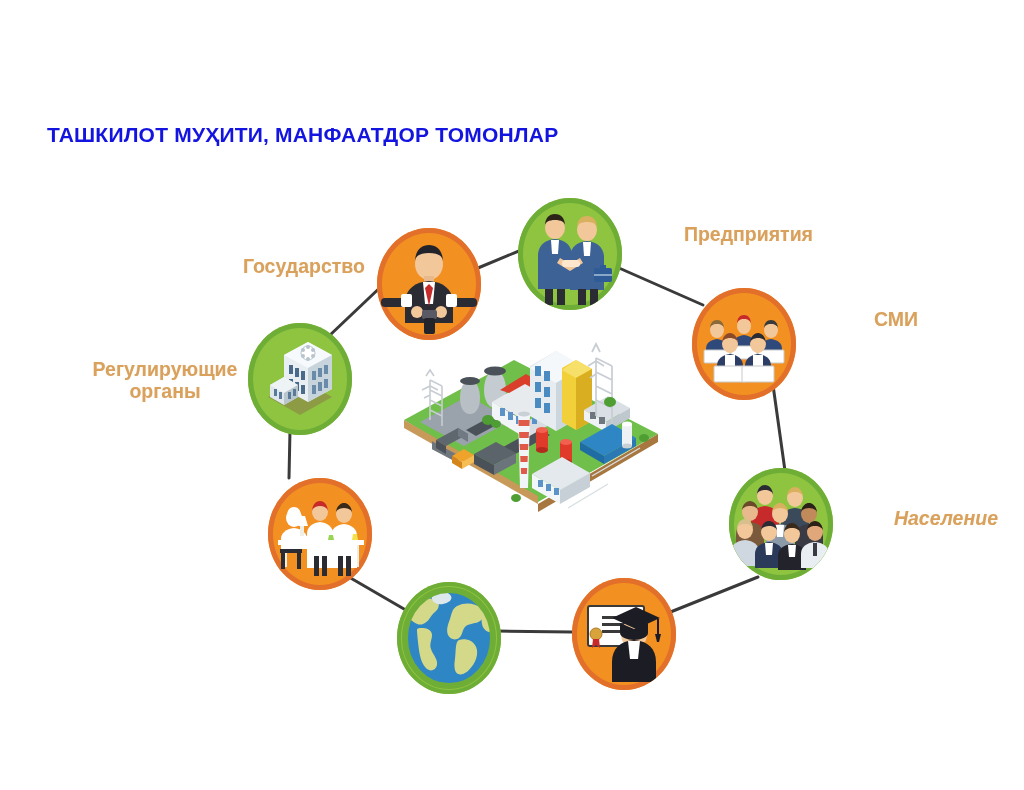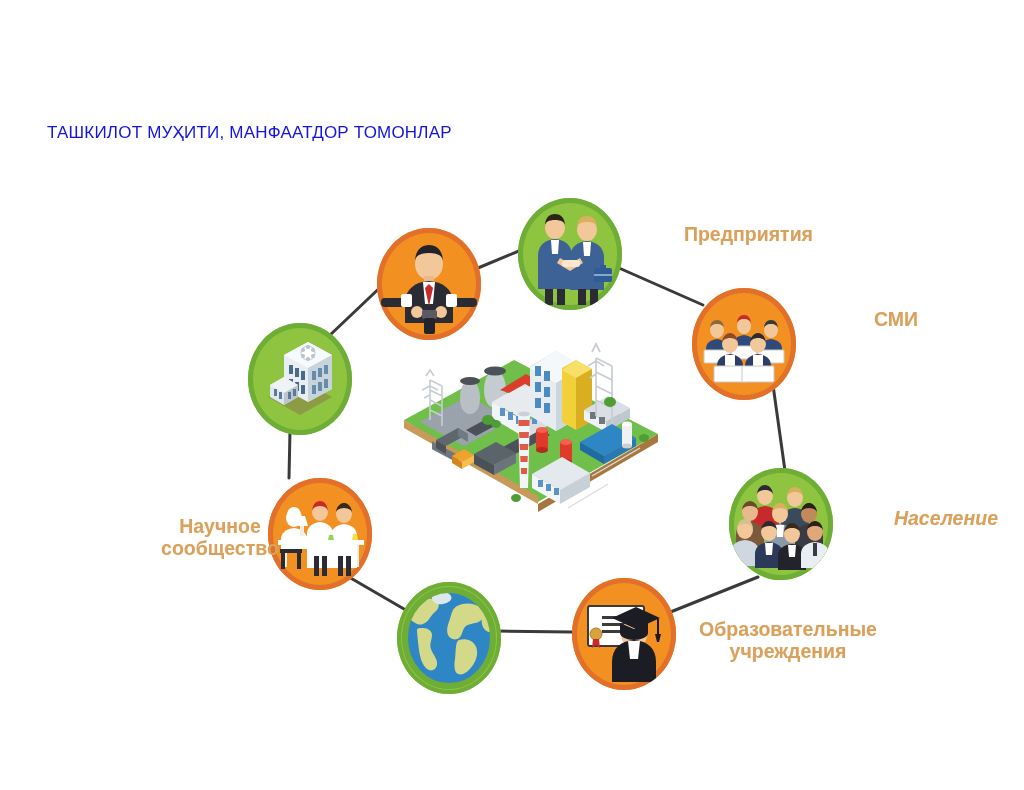--- a/index.html
+++ b/index.html
@@ -18,22 +18,22 @@
     position: absolute;
     left: 0; top: 0;
     width: 1024px;
     height: 790px;
     background: #ffffff;
   }
   #slide-title {
     position: absolute;
     left: 47px;
     top: 123px;
-    font-size: 17px;
-    font-weight: normal;
+    font-size: 21px;
+    font-weight: bold;
     color: #1414e0;
     letter-spacing: 0.2px;
     white-space: nowrap;
   }
   #diagram {
     position: absolute;
     left: 0;
     top: 0;
     width: 1024px;
     height: 790px;
@@ -135,20 +135,21 @@
         <rect x="24" y="66" width="11" height="13" rx="2" fill="#ffffff"></rect>
         <rect x="69" y="66" width="11" height="13" rx="2" fill="#ffffff"></rect>
 
         <circle cx="40" cy="84" r="6" fill="#f2c79a"></circle>
         <circle cx="64" cy="84" r="6" fill="#f2c79a"></circle>
 
         <rect x="45" y="82" width="15" height="9" rx="2" fill="#5a5a66"></rect>
         <rect x="47" y="90" width="11" height="16" rx="2" fill="#23232b"></rect>
       </svg>
     </div>
+    <div class="node-label left" style="left:215px; top:255px; width:150px;">Государство</div>
 
     <div class="node green" style="left:518px; top:198px;">
       <svg width="104" height="112" viewBox="0 0 104 112">
 
         <ellipse cx="37" cy="30" rx="10" ry="11" fill="#f2c79a"></ellipse>
         <path d="M27 28c0-8 4-12 10-12s10 4 10 12c0-4-4-6-10-6s-10 2-10 6z" fill="#2c2418"></path>
         <path d="M37 41c-10 1-16 6-17 15v35h34V56c-1-9-7-14-17-15z" fill="#3d6296"></path>
         <path d="M33 42h8l-1 14h-6z" fill="#ffffff"></path>
         <rect x="27" y="91" width="8" height="16" fill="#2b2b33"></rect>
         <rect x="39" y="91" width="8" height="16" fill="#2b2b33"></rect>
@@ -287,22 +288,20 @@
         <ellipse cx="62" cy="56" rx="13" ry="15" fill="#f2c79a"></ellipse>
         <path d="M62 62c-14 1-22 9-22 22v20h44V84c0-13-8-21-22-22z" fill="#1c1c24"></path>
         <path d="M56 63h12l-2 18h-8z" fill="#ffffff"></path>
 
         <path d="M40 40l24-11 24 11-24 11z" fill="#1c1c24"></path>
         <path d="M48 45v10c0 4 7 7 14 7s14-3 14-7V45l-14 6z" fill="#1c1c24"></path>
         <line x1="86" y1="41" x2="86" y2="56" stroke="#1c1c24" stroke-width="2"></line>
         <path d="M83 56h6l-2 8h-2z" fill="#1c1c24"></path>
       </svg>
     </div>
-    <div class="node-label center" style="left:678px; top:618px; width:220px;">Образовательные
-учреждения</div>
 
     <div class="node green" style="left:397px; top:582px;">
       <svg width="104" height="112" viewBox="0 0 104 112">
         <defs>
           <clipPath id="globeclip">
               <ellipse cx="52" cy="56" rx="44" ry="48"></ellipse>
             </clipPath>
         </defs>
         <ellipse cx="52" cy="56" rx="48" ry="52" fill="#8fc441"></ellipse>
         <ellipse cx="52" cy="56" rx="44" ry="48" fill="#2f86c5"></ellipse>
@@ -353,22 +352,20 @@
         <rect x="70" y="78" width="5" height="20" fill="#2b2b33"></rect>
         <rect x="78" y="78" width="5" height="20" fill="#2b2b33"></rect>
 
         <path d="M62 52l2 10h-6l2-10z" fill="#ffffff"></path>
         <path d="M61 57h4l1 5h-6z" fill="#9ad455"></path>
         <path d="M86 50l2 12h-6l2-12z" fill="#ffffff"></path>
         <path d="M85 56h4l1 6h-6z" fill="#f4e04a"></path>
         <circle cx="44" cy="58" r="4" fill="#ffffff"></circle>
       </svg>
     </div>
-    <div class="node-label center" style="left:140px; top:515px; width:160px;">Научное
-сообщество</div>
 
     <div class="node green" style="left:248px; top:323px;">
       <svg width="104" height="112" viewBox="0 0 104 112">
 
         <path d="M20 74l32-18 32 18-32 18z" fill="#8a6a4a" opacity="0.45"></path>
 
         <path d="M36 32l24-13 24 13v34L60 79 36 66z" fill="#e9eef2"></path>
         <path d="M60 19l24 13-24 13-24-13z" fill="#f7fafc"></path>
         <path d="M60 45v34l24-13V32z" fill="#c8d4dc"></path>
 
@@ -404,20 +401,22 @@
         <path d="M36 54l14 8-14 8-14-8z" fill="#eef3f6"></path>
         <path d="M36 70v12l14-8V62z" fill="#b9c6ce"></path>
         <g fill="#5a7a9a">
           <rect x="26" y="66" width="3" height="7"></rect>
             <rect x="31" y="69" width="3" height="7"></rect>
           <rect x="40" y="69" width="3" height="7"></rect>
             <rect x="45" y="66" width="3" height="7"></rect>
         </g>
       </svg>
     </div>
+    <div class="node-label center" style="left:80px; top:358px; width:170px;">Регулирующие
+органы</div>
 
     <div id="factory">
       <svg width="270" height="228" viewBox="0 0 270 228">
 
         <path d="M8 118L118 58l144 74-120 68z" fill="#6fbf4a"></path>
         <path d="M8 118v8l134 76v-8z" fill="#c89a5a"></path>
         <path d="M262 132v8l-120 70v-8z" fill="#a8763f"></path>
 
         <path d="M24 120l48-26 44 24-48 26z" fill="#9aa3ab"></path>
 

